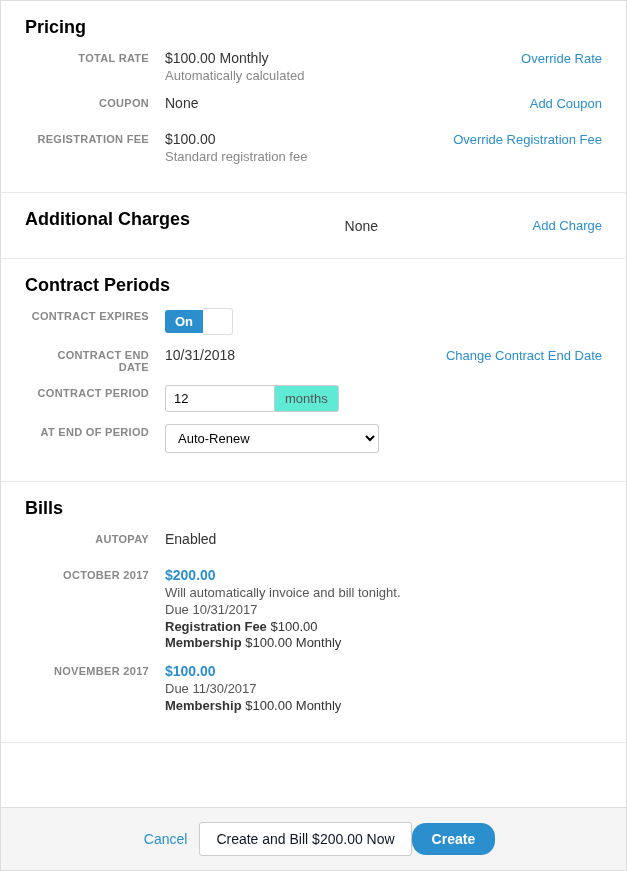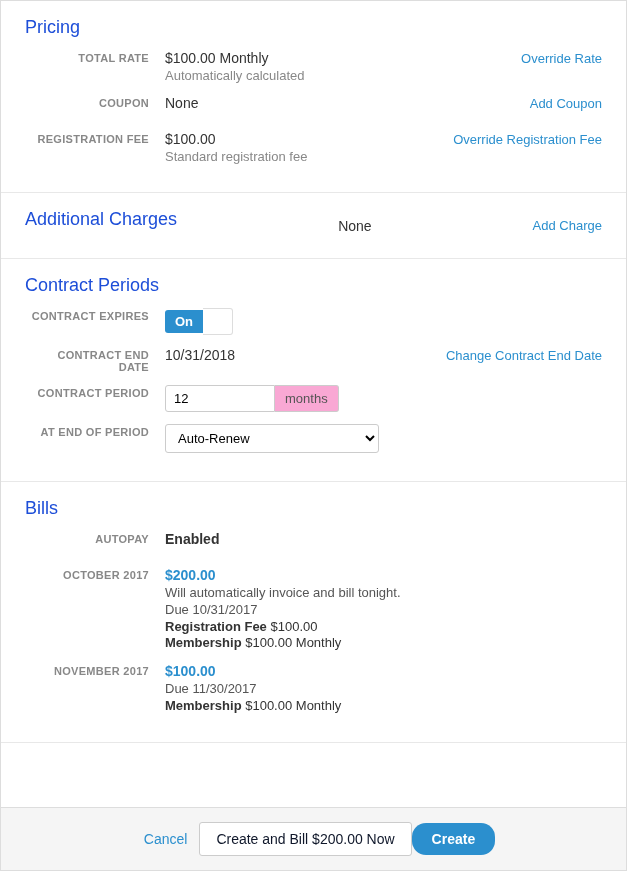--- a/index.html
+++ b/index.html
@@ -24,22 +24,22 @@
       flex: 1;
       padding: 0;
     }
     
     .section {
       padding: 16px 24px;
       border-bottom: 1px solid #e8e8e8;
     }
     .section-title {
       font-size: 18px;
-      font-weight: 400;
-      color: #1d4ed8;
+      font-weight: 700;
+      color: #000000;
       margin-bottom: 12px;
     }
     
     .field-row {
       display: flex;
       align-items: flex-start;
       margin-bottom: 12px;
       min-height: 24px;
     }
     .field-label {
@@ -112,21 +112,21 @@
     }
     .input-number {
       width: 110px;
       border: 1px solid #ccc;
       padding: 5px 8px;
       font-size: 13px;
       border-radius: 3px 0 0 3px;
       outline: none;
     }
     .input-suffix {
-      background: #f9a8d4;
+      background: #5eead4;
       border: 1px solid #ccc;
       border-left: none;
       padding: 5px 10px;
       font-size: 13px;
       color: #555;
       border-radius: 0 3px 3px 0;
     }
 
     
     .select-field {
@@ -309,21 +309,21 @@
         </div>
       </div>
     </div>
 
     <div class="section">
       <div class="section-title">Bills</div>
 
       <div class="field-row">
         <div class="field-label">AUTOPAY</div>
         <div class="field-value">
-          <div class="primary" style="font-weight:700;">Enabled</div>
+          <div class="primary" style="font-weight:400;">Enabled</div>
         </div>
       </div>
 
       <div class="field-row" style="align-items:flex-start;">
         <div class="field-label bills-month">OCTOBER 2017</div>
         <div class="field-value">
           <div class="bill-amount">$200.00</div>
           <div class="bill-note">Will automatically invoice and bill tonight.</div>
           <div class="bill-due">Due 10/31/2017</div>
           <div class="bill-line">

